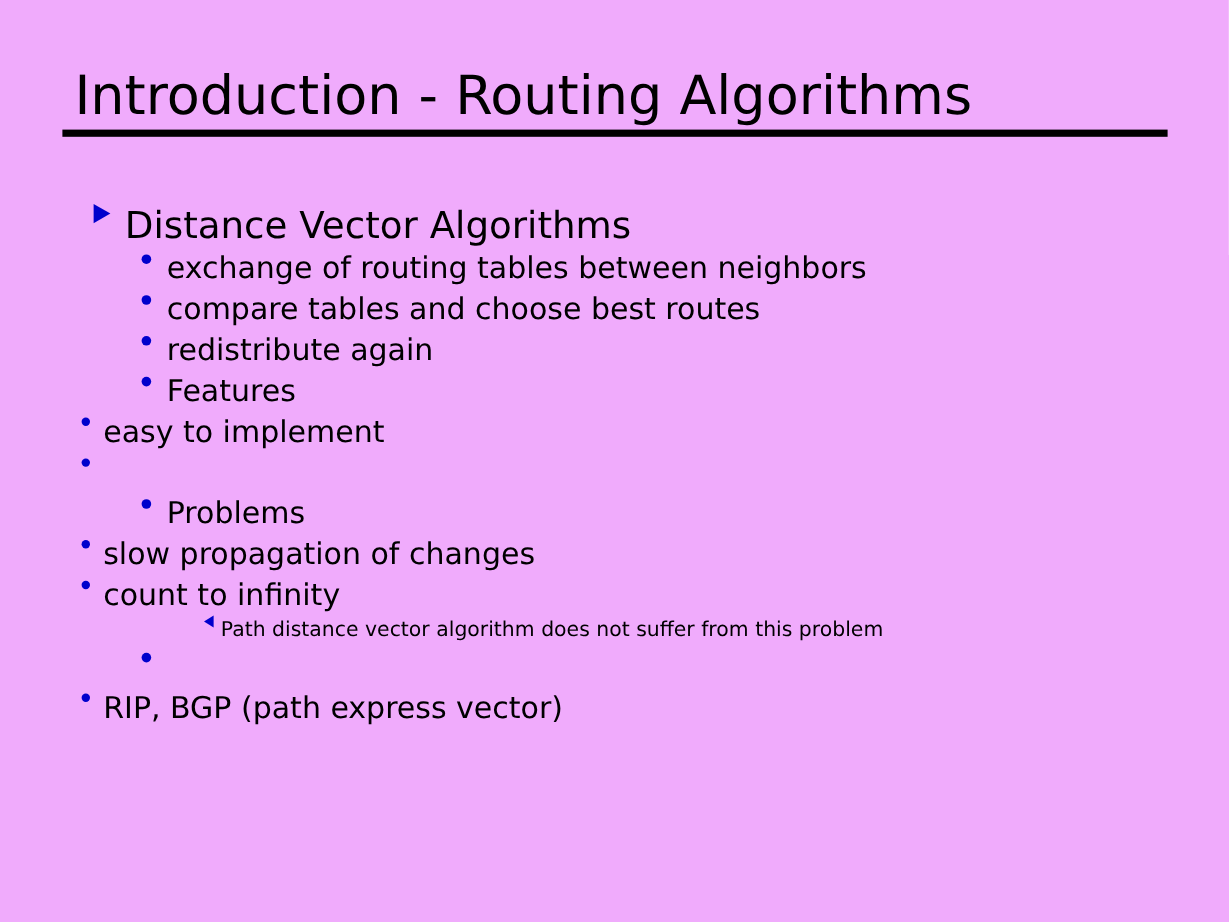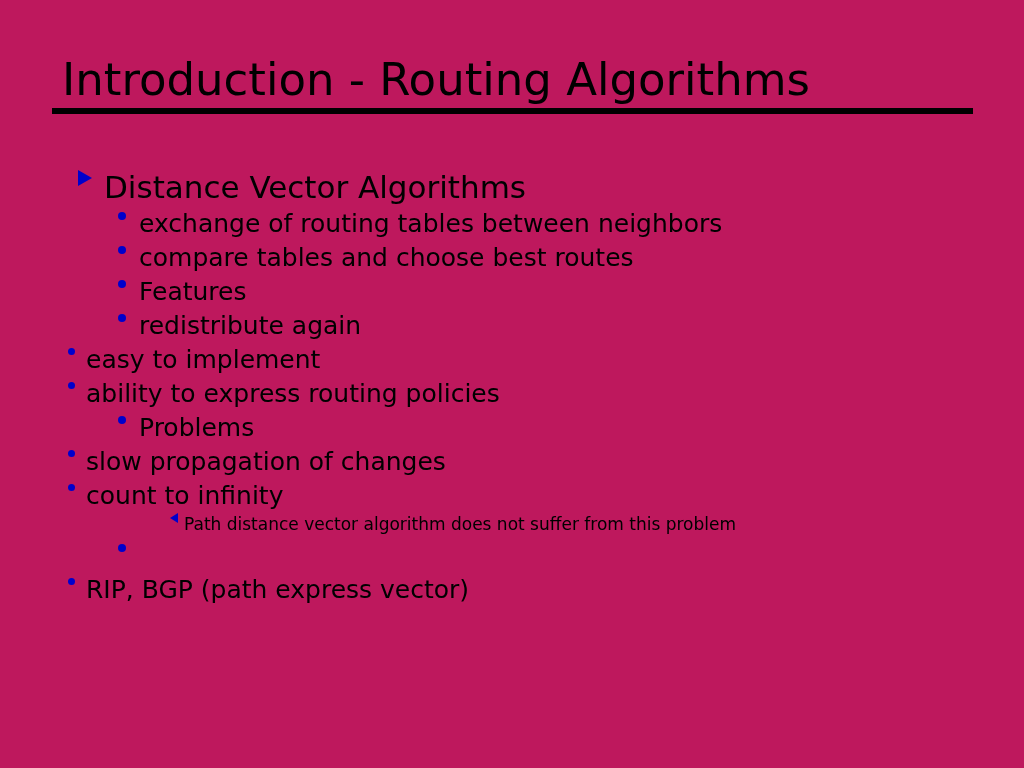--- a/index.html
+++ b/index.html
@@ -13,21 +13,21 @@
     overflow: hidden;
     font-family: "DejaVu Sans", sans-serif;
     color: #000000;
     -webkit-font-smoothing: antialiased;
   }
 
   .slide {
     position: relative;
     width: 1024px;
     height: 768px;
-    background: #be185d;
+    background: #f0abfc;
   }
 
   
   .slide-title {
     position: absolute;
     left: 62px;
     top: 54px;
     font-size: 45px;
     line-height: 52px;
     font-weight: 400;
@@ -195,42 +195,41 @@
       <span class="bullet">
           <span class="dot2"></span>
         </span>
       <span class="txt">compare tables and choose best routes</span>
     </div>
 
     <div class="line lvl2">
       <span class="bullet">
           <span class="dot2"></span>
         </span>
+      <span class="txt">redistribute again</span>
+    </div>
+
+    <div class="line lvl2">
+      <span class="bullet">
+          <span class="dot2"></span>
+        </span>
       <span class="txt">Features</span>
     </div>
 
-    <div class="line lvl2">
-      <span class="bullet">
-          <span class="dot2"></span>
-        </span>
-      <span class="txt">redistribute again</span>
-    </div>
-
     <div class="line lvl3">
       <span class="bullet">
           <span class="dot3"></span>
         </span>
       <span class="txt">easy to implement</span>
     </div>
 
     <div class="line lvl3">
       <span class="bullet">
           <span class="dot3"></span>
         </span>
-      <span class="txt">ability to express routing policies</span>
     </div>
 
     <div class="line lvl2">
       <span class="bullet">
           <span class="dot2"></span>
         </span>
       <span class="txt">Problems</span>
     </div>
 
     <div class="line lvl3">

